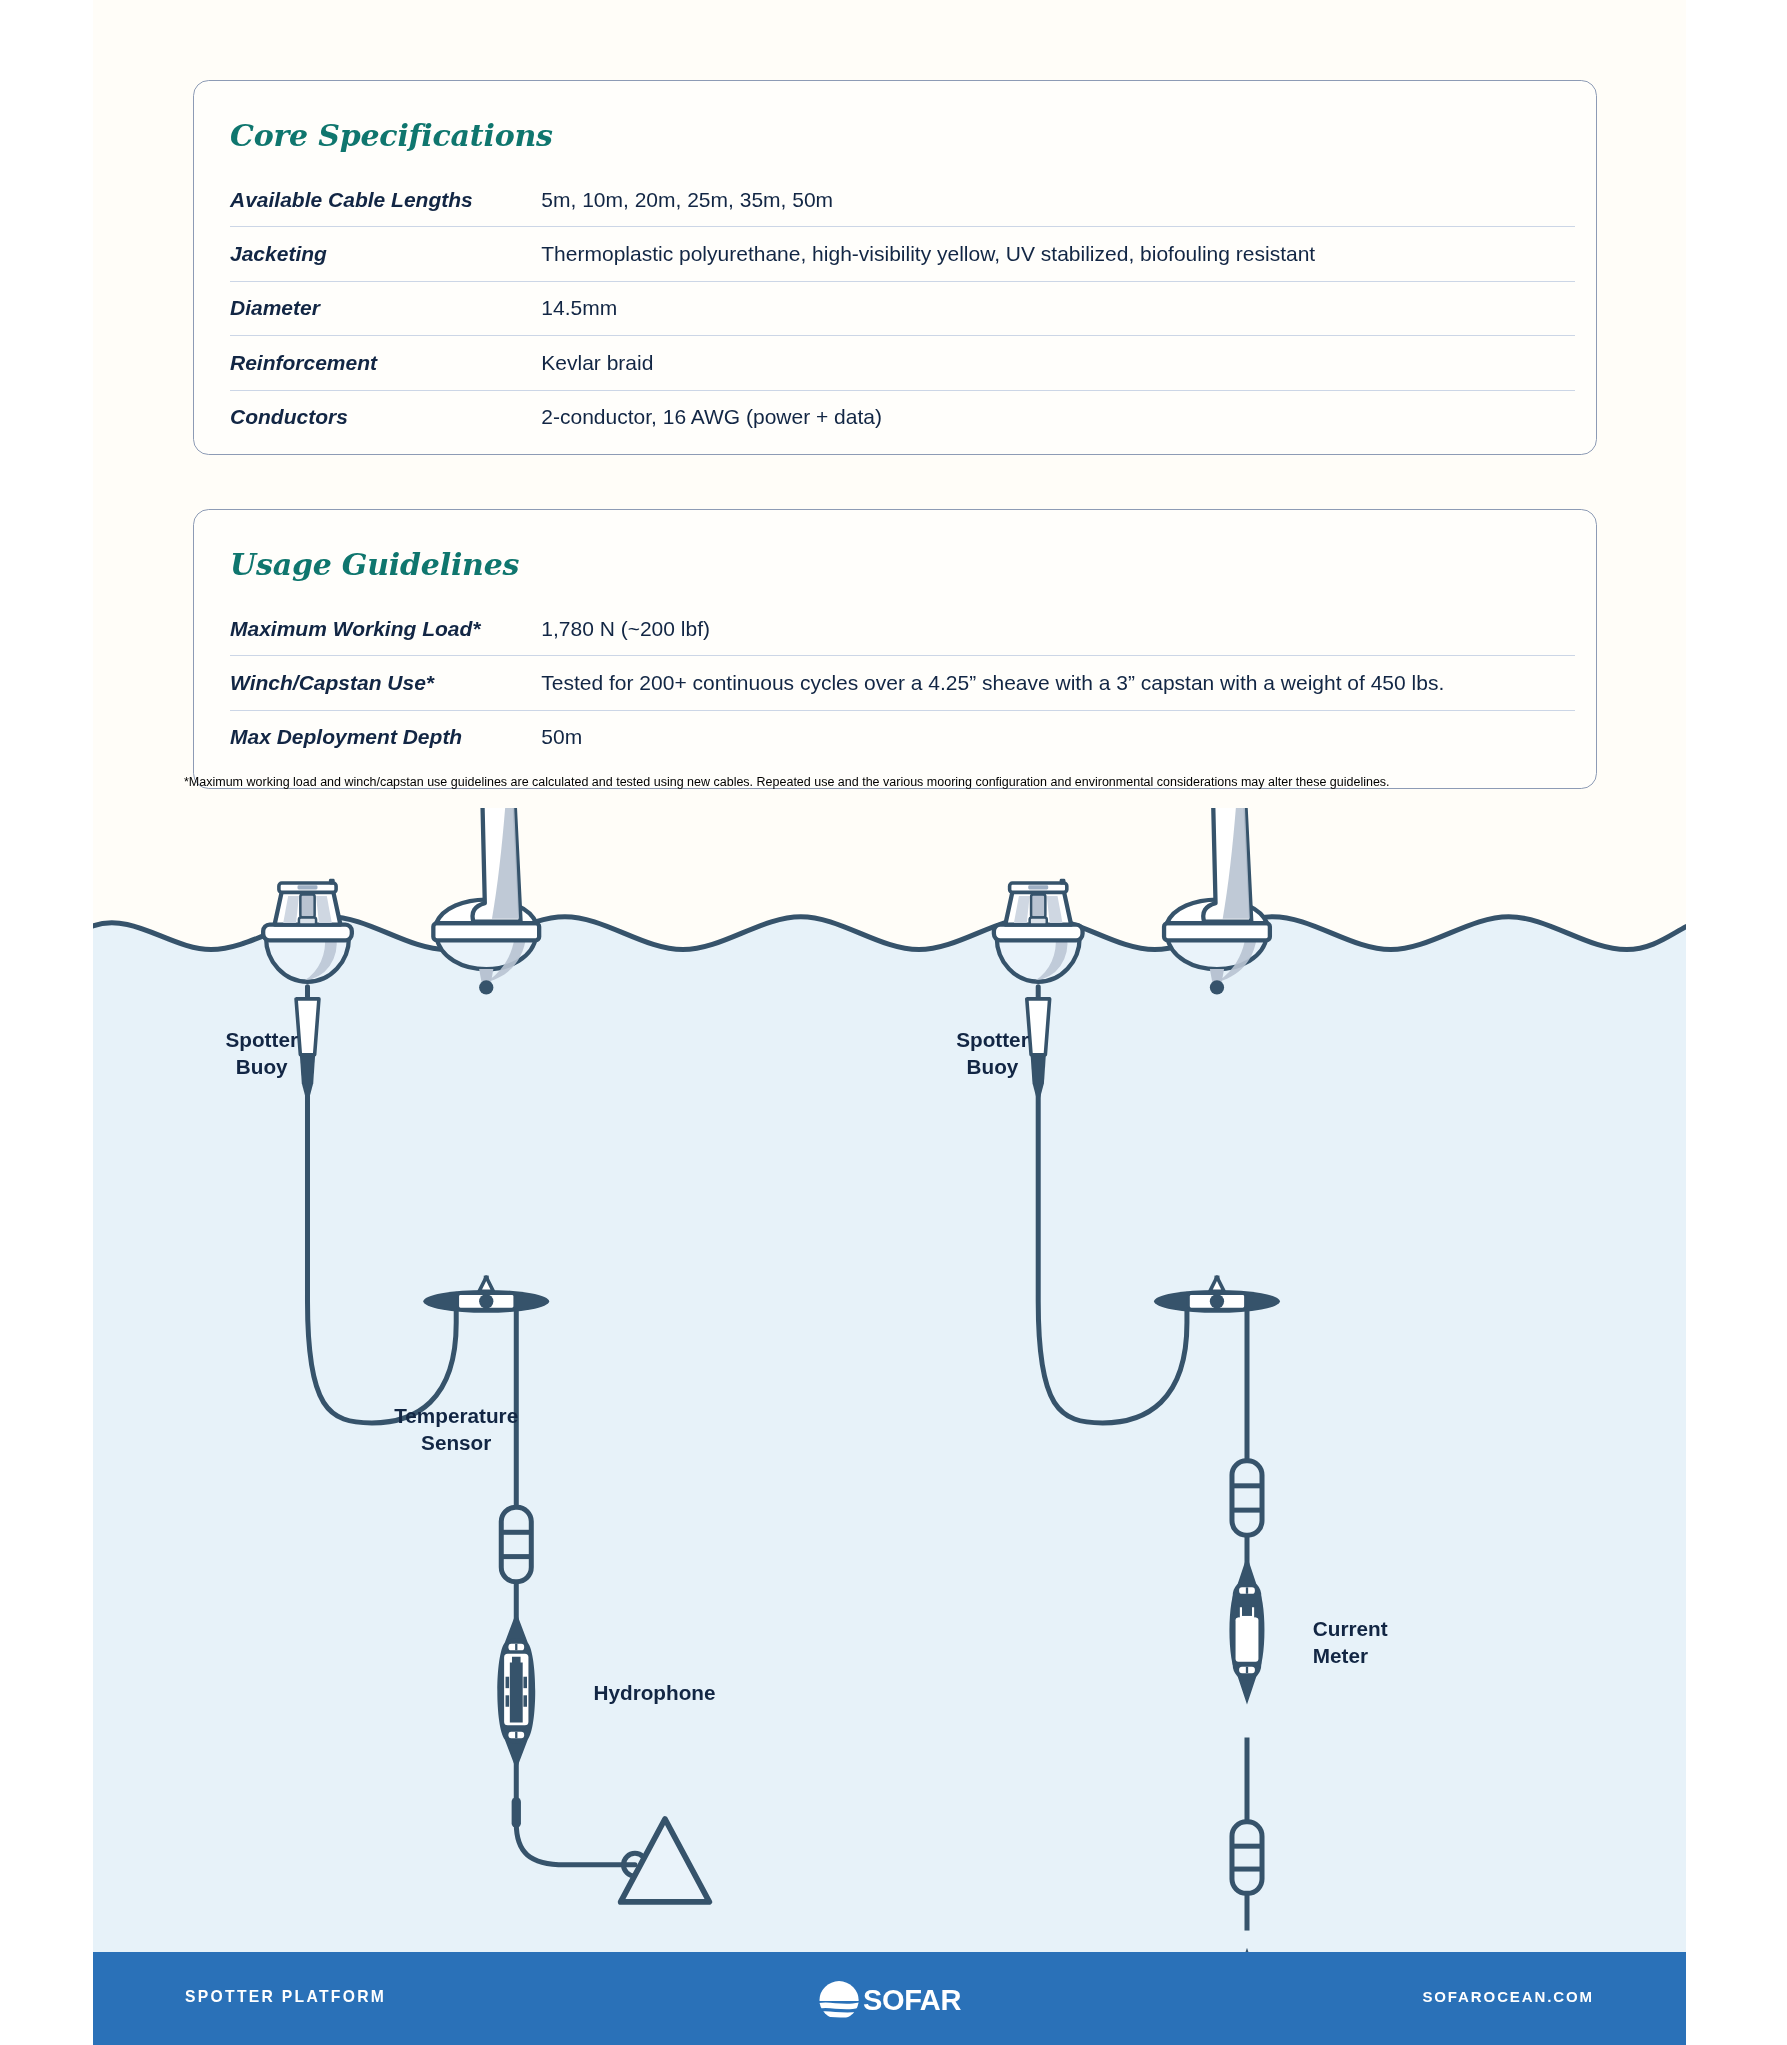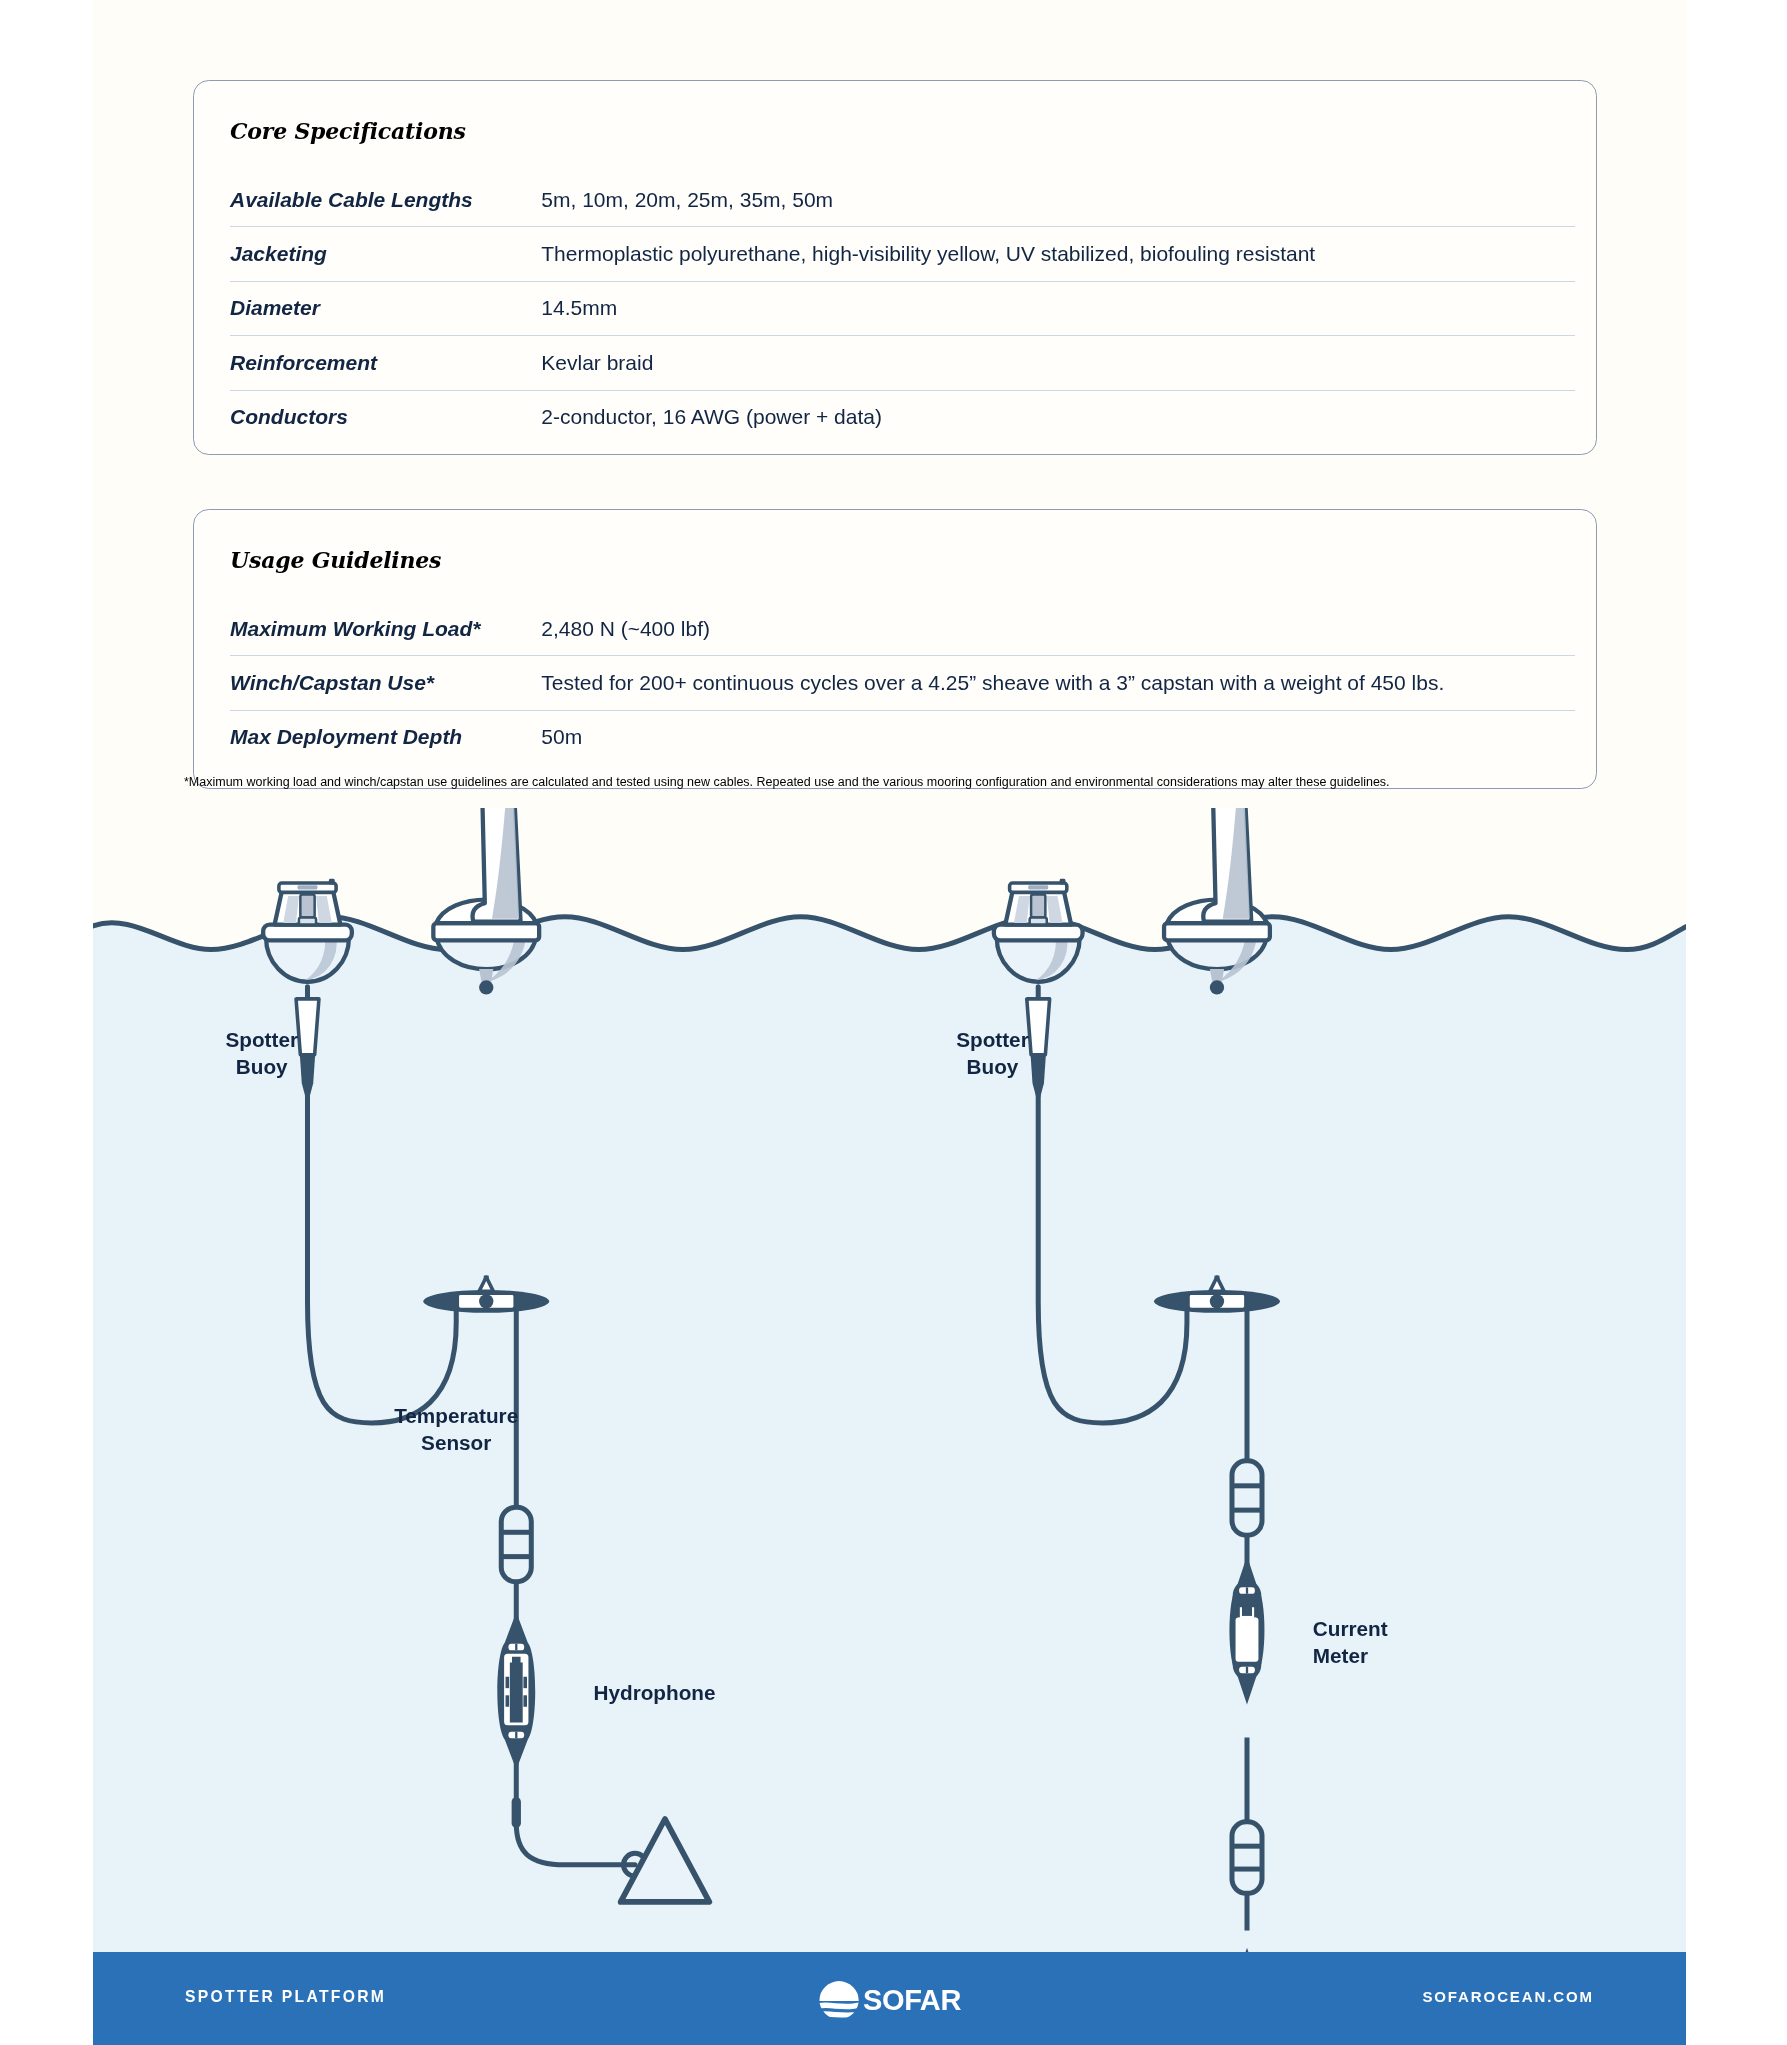--- a/index.html
+++ b/index.html
@@ -35,22 +35,22 @@
   }
   #card-core { left: 193px; top: 80px; width: 1404px; height: 375px; }
   #card-usage { left: 193px; top: 483px; width: 1404px; height: 280px; margin-top: 26px; }
 
   .card-title {
     position: absolute;
     left: 36px;
     font-family: "DejaVu Serif", "Liberation Serif", serif;
     font-style: italic;
     font-weight: 700;
-    font-size: 22px;
-    color: #000000;
+    font-size: 30px;
+    color: #0f766e;
     letter-spacing: -0.2px;
   }
   #card-core .card-title { top: 37px; }
   #card-usage .card-title { top: 37px; }
 
   .spec-table {
     position: absolute;
     left: 36px;
     right: 21.4px;
     width: calc(100% - 57px);
@@ -176,21 +176,21 @@
       </tbody>
     </table>
   </div>
 
   <div class="card" id="card-usage">
     <div class="card-title">Usage Guidelines</div>
     <table class="spec-table">
       <tbody>
         <tr>
           <td class="k">Maximum Working Load*</td>
-          <td class="v">2,480 N (~400 lbf)</td>
+          <td class="v">1,780 N (~200 lbf)</td>
         </tr>
         <tr>
           <td class="k">Winch/Capstan Use*</td>
           <td class="v">Tested for 200+ continuous cycles over a 4.25” sheave with a 3” capstan with a weight of 450 lbs.</td>
         </tr>
         <tr>
           <td class="k">Max Deployment Depth</td>
           <td class="v">50m</td>
         </tr>
       </tbody>

